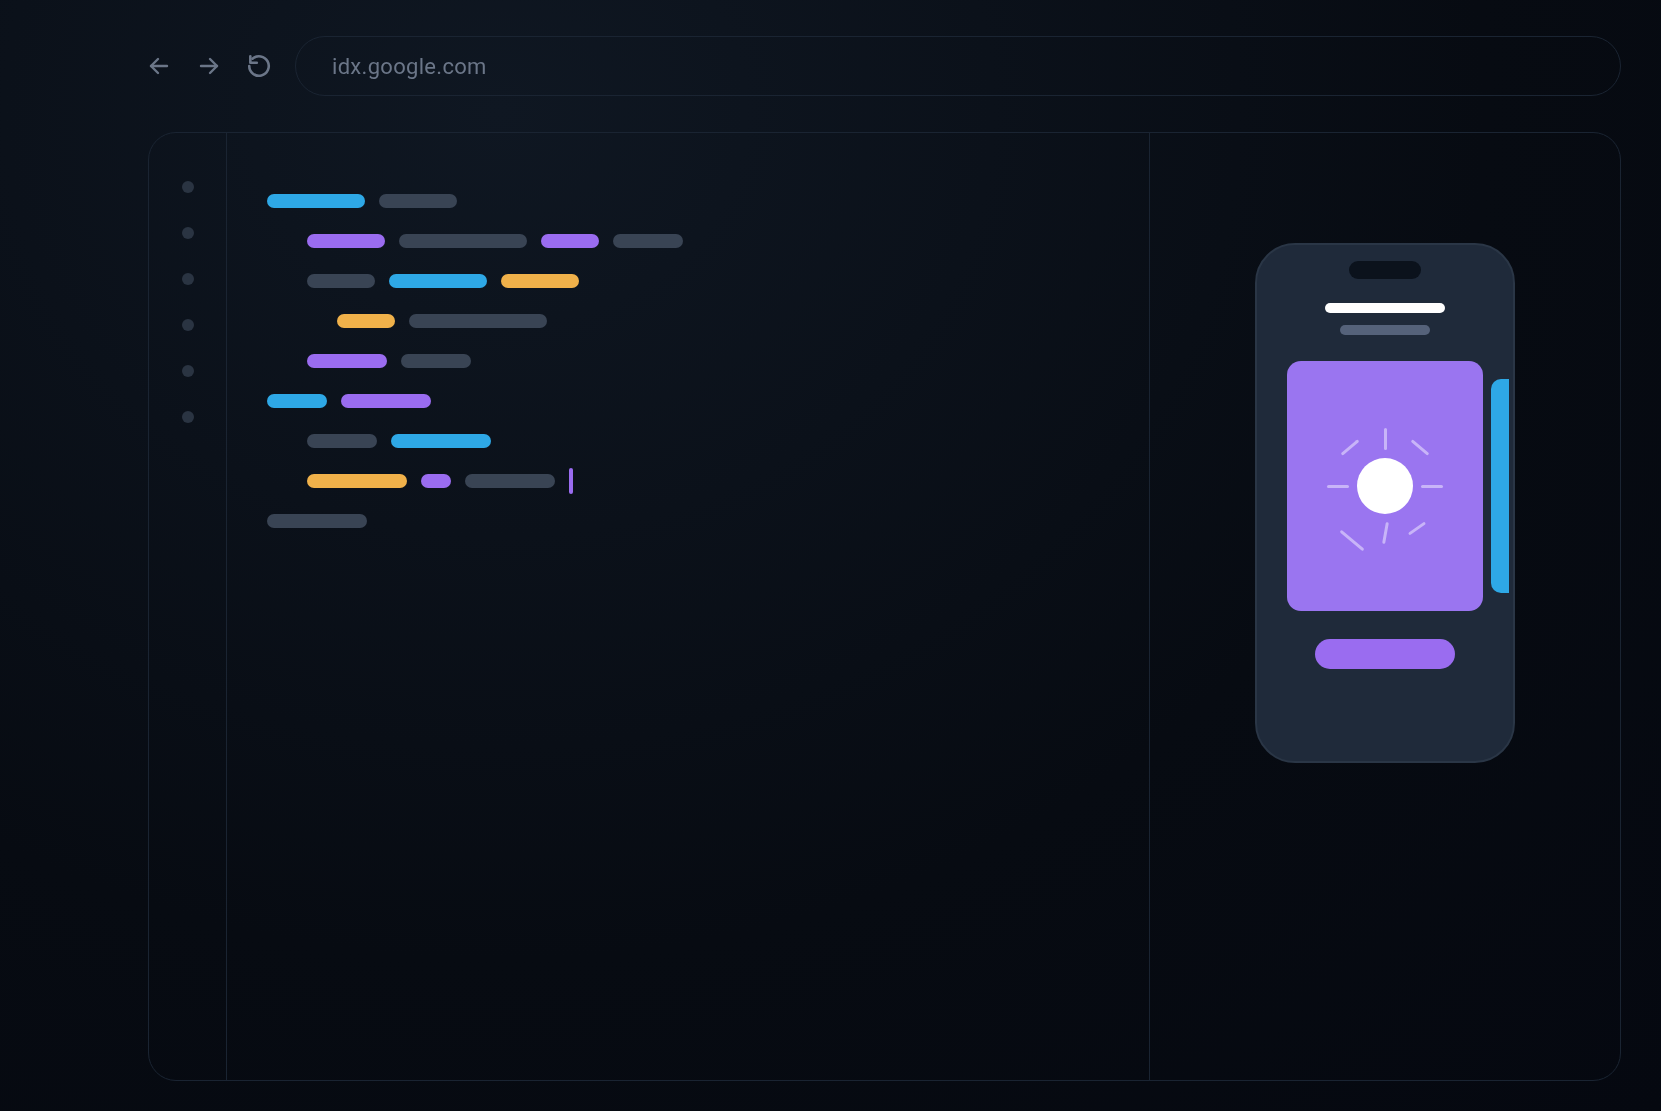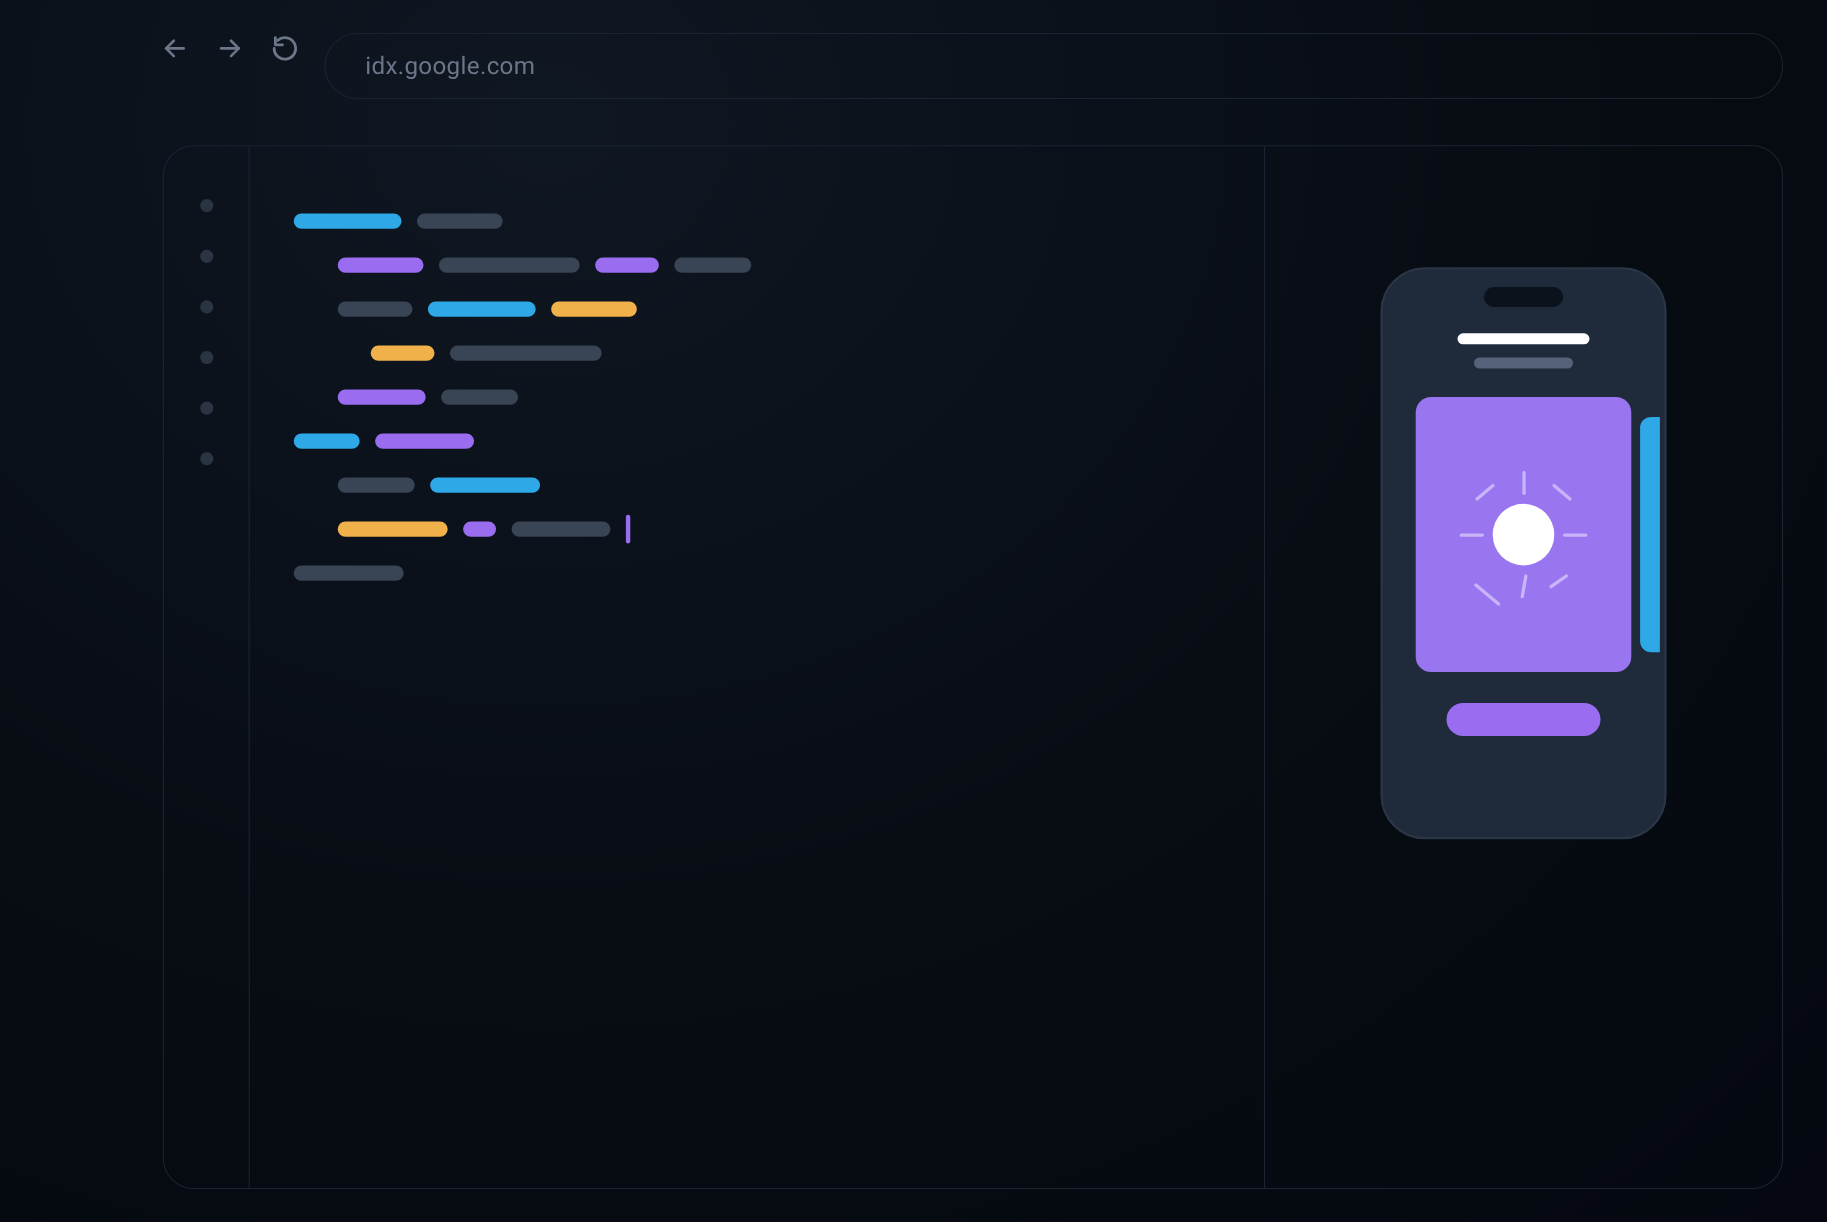--- a/index.html
+++ b/index.html
@@ -16,20 +16,21 @@
   }
 
   
   .chrome {
     position: absolute;
     left: 145px;
     top: 30px;
     right: 40px;
     height: 72px;
     display: flex;
+    align-items: center;
     gap: 22px;
   }
   .nav-btn {
     width: 28px; height: 28px;
     display: flex; align-items: center; justify-content: center;
     color: #6b7688;
     cursor: default;
   }
   .nav-btn svg { stroke: #6b7688; }
   .addr-bar {

